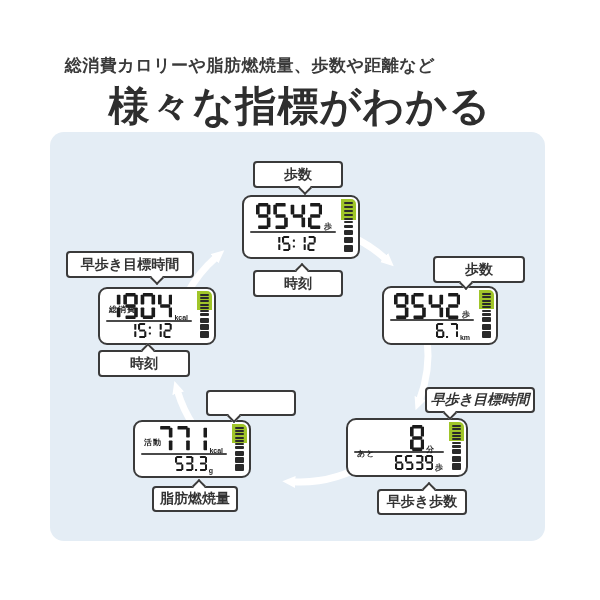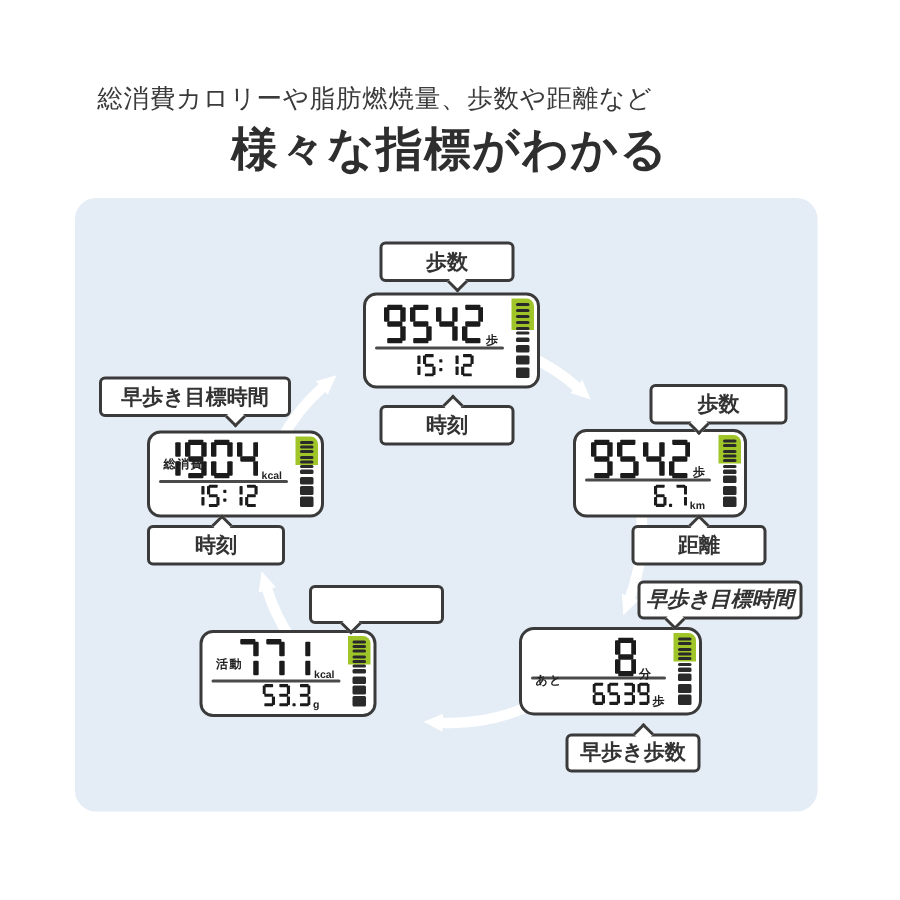--- a/index.html
+++ b/index.html
@@ -2,23 +2,23 @@
 <html style="--panel: #e4edf5; --green: #a0c529;"><head>
 <meta charset="utf-8">
 <style>
   * { margin:0; padding:0; box-sizing:border-box; }
   html,body { background:#ffffff; }
   body { font-family:"Liberation Sans","DejaVu Sans",sans-serif; }
   #page { position:relative; width:600px; height:600px; background:#ffffff; overflow:hidden; }
 
   
   .subtitle { position:absolute; top:54px; left:0; width:500px; text-align:center;
-    font-size:17px; font-weight:normal; color:#3a3a3a; letter-spacing:0.5px; }
+    font-size:17px; font-weight:bold; color:#3a3a3a; letter-spacing:0.5px; }
   .heading { position:absolute; top:79px; left:0; width:600px; text-align:center;
-    font-size:31px; font-weight:bold; color:#2e2e2e; letter-spacing:1px; }
+    font-size:41px; font-weight:bold; color:#2e2e2e; letter-spacing:1px; }
 
   
   #panel { position:absolute; left:50px; top:132px; width:495px; height:409px;
     background:var(--panel,#e4edf5); border-radius:14px; }
   #arrows { position:absolute; left:0; top:0; width:495px; height:409px; }
 
   
   .bubble { position:absolute; background:#ffffff; border:2px solid #3a3a3a; border-radius:4px;
     display:flex; align-items:center; justify-content:center;
     font-size:14px; font-weight:bold; color:#333333; z-index:3; }
@@ -245,24 +245,20 @@
           <div class="tick" style="height: 2px;"></div>
           <div class="tick" style="height: 2px;"></div>
           <div class="tick" style="height: 2px;"></div>
           <div class="tick" style="height: 2px;"></div>
           <div class="tick" style="height: 3px;"></div>
           <div class="tick" style="height: 5px;"></div>
           <div class="tick" style="height: 6px;"></div>
           <div class="tick" style="height: 7px;"></div>
         </div>
     </div>
-    <div class="bubble bubble-bottom bb-right">
-      <span>距離</span>
-      <span class="notch" style="left:50%"></span>
-    </div>
 
     <div class="bubble bubble-top bt-br">
       <span>早歩き目標時間</span>
       <span class="notch" style="left:22%"></span>
     </div>
     <div class="lcd lcd-br">
       <div class="lcd-content">
         <div class="row row-main" style="padding-right:12px;">
           <span class="lcd-prefix prefix-top">あと</span>
           <span class="seg seg-main">
@@ -390,20 +386,24 @@
           <div class="tick" style="height: 2px;"></div>
           <div class="tick" style="height: 2px;"></div>
           <div class="tick" style="height: 2px;"></div>
           <div class="tick" style="height: 2px;"></div>
           <div class="tick" style="height: 3px;"></div>
           <div class="tick" style="height: 5px;"></div>
           <div class="tick" style="height: 6px;"></div>
           <div class="tick" style="height: 7px;"></div>
         </div>
     </div>
+    <div class="bubble bubble-bottom bb-bc">
+      <span>脂肪燃焼量</span>
+      <span class="notch" style="left:55%"></span>
+    </div>
 
     <div class="bubble bubble-top bt-left">
       <span>早歩き目標時間</span>
       <span class="notch" style="left:72%"></span>
     </div>
     <div class="lcd lcd-left">
       <div class="lcd-content">
         <div class="row row-main">
           <span class="lcd-prefix prefix-mid">総消費</span>
           <span class="seg seg-main">

